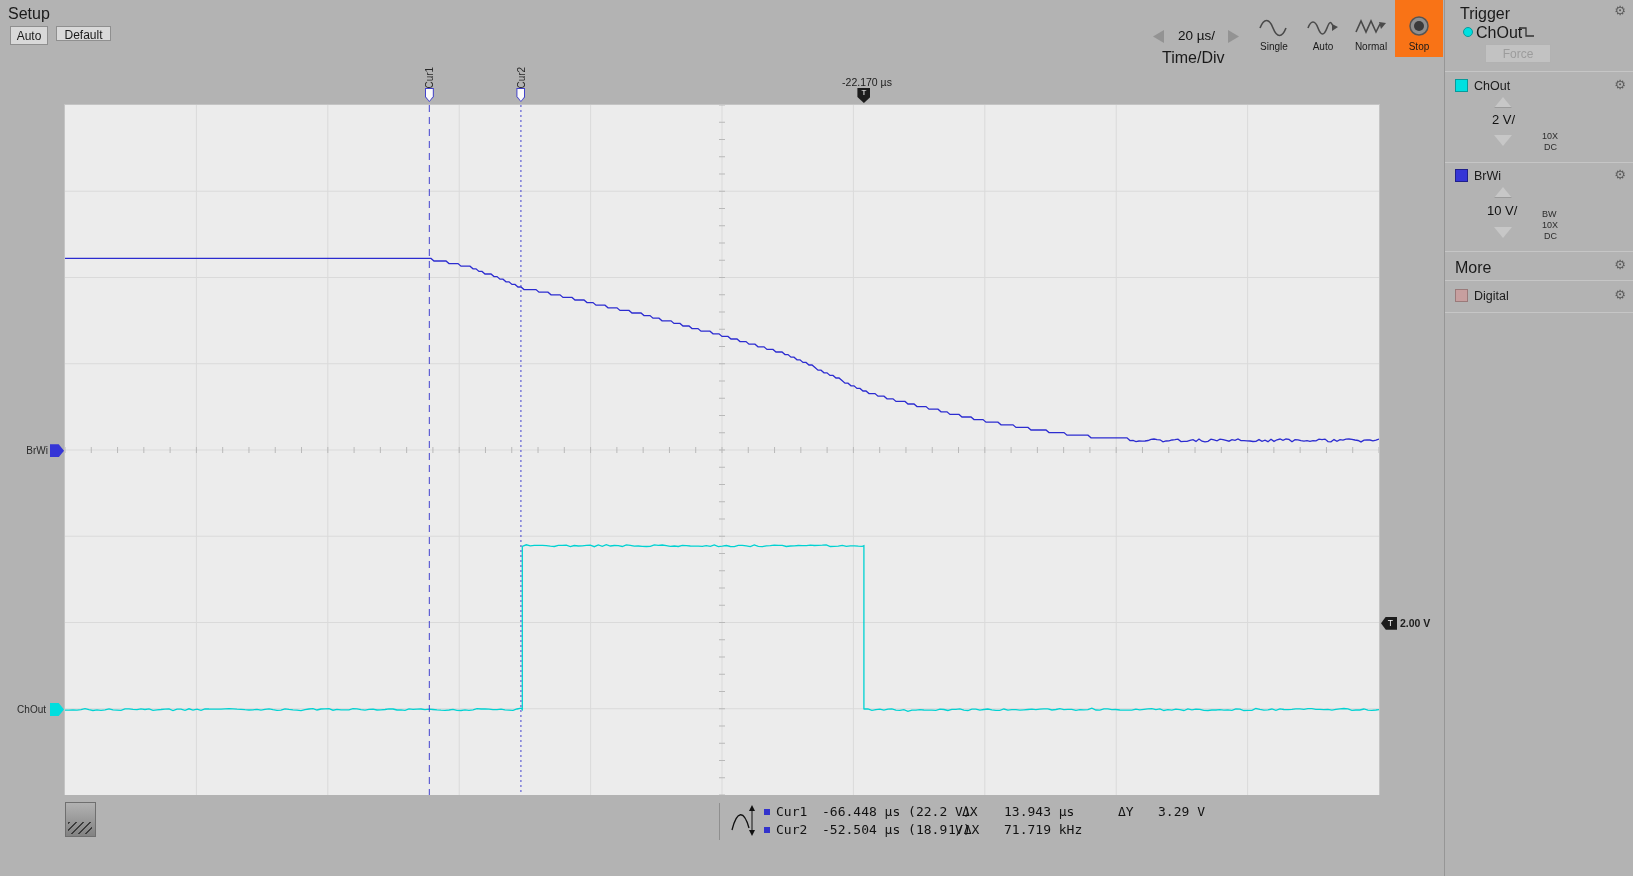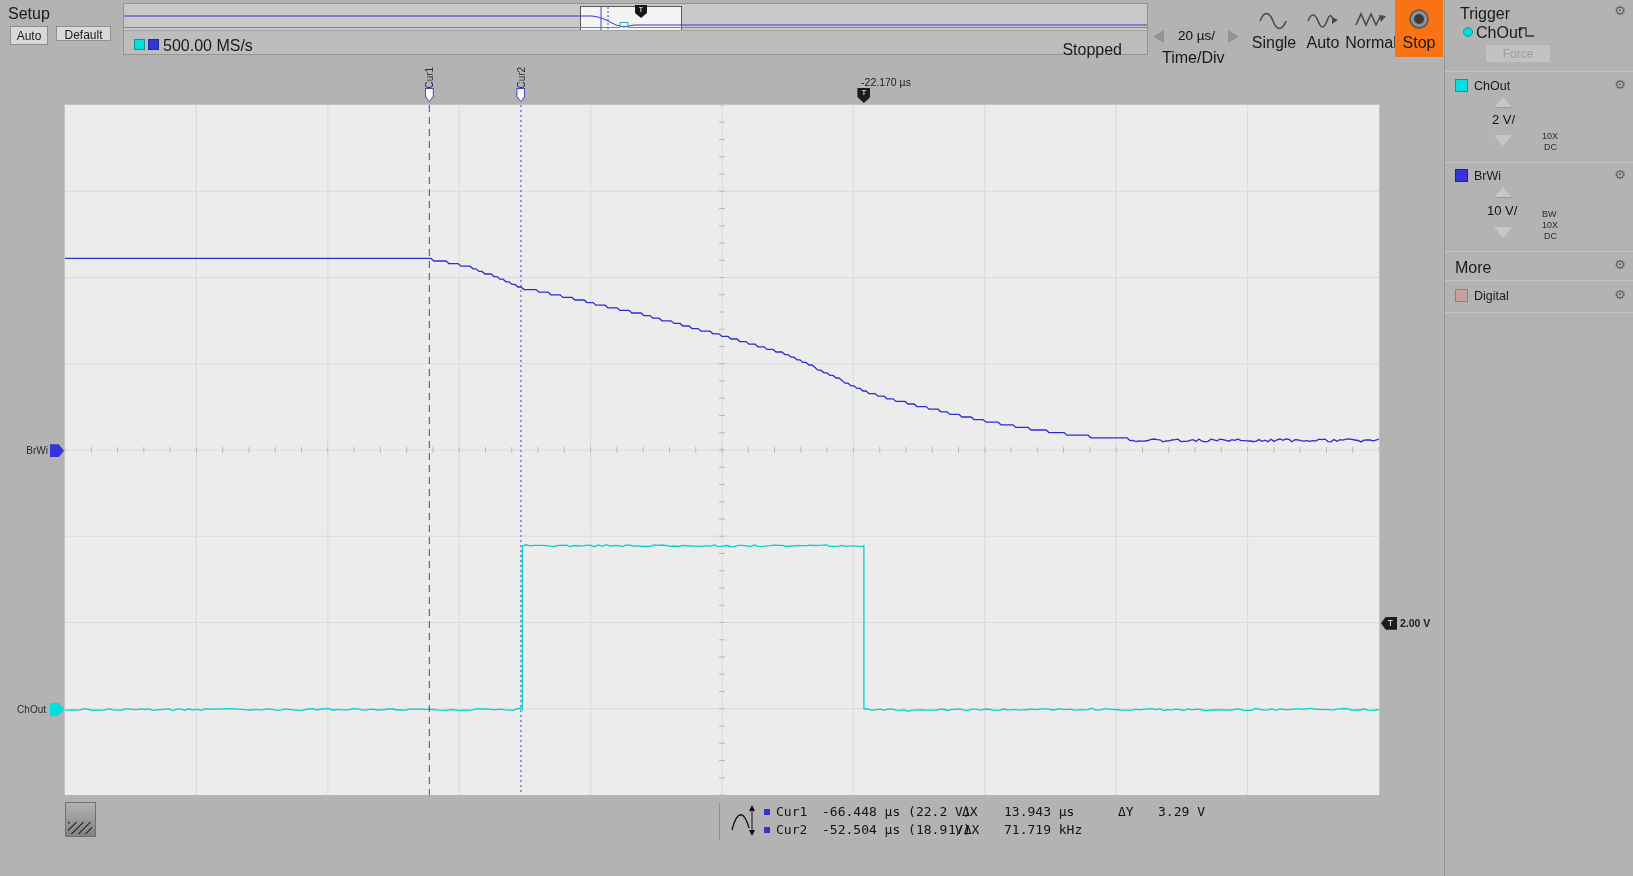--- a/index.html
+++ b/index.html
@@ -15,21 +15,21 @@
   #nav-strip{position:absolute;left:0;right:0;top:26px;bottom:0;background:#bdbdbd;border-top:1px solid #a3a3a3;}
   #zoom-window{position:absolute;left:456px;top:2px;width:100px;height:31px;background:#f4f4f4;border:1px solid #5a5a5a;}
   .swatch{position:absolute;width:9px;height:9px;}
   
   .tri-left{clip-path:polygon(100% 0,100% 100%,0 50%);background:rgba(120,120,120,.55);}
   .tri-right{clip-path:polygon(0 0,100% 50%,0 100%);background:rgba(120,120,120,.55);}
   .tri-up{clip-path:polygon(50% 0,0 100%,100% 100%);background:#c7c7c7;box-shadow:inset 0 -1px 0 #9a9a9a;}
   .tri-down{clip-path:polygon(0 0,100% 0,50% 100%);background:#c7c7c7;}
   .mode-btn{position:absolute;top:0;height:57px;background:transparent;border:none;display:flex;
             flex-direction:column;align-items:center;justify-content:flex-end;padding:0 0 5px 0;gap:3px;
-            font-size:16px;color:#1a1a1a;font-family:"Liberation Sans",sans-serif;cursor:pointer;}
+            font-size:10px;color:#1a1a1a;font-family:"Liberation Sans",sans-serif;cursor:pointer;}
   #stop-btn{background:#f97316;}
   .gear{position:absolute;font-family:"DejaVu Sans",sans-serif;font-size:13px;color:#5d5d5d;cursor:pointer;line-height:13px;}
   #sidebar{position:absolute;left:1444px;top:0;width:189px;height:876px;background:#b3b3b3;border-left:1px solid #969696;box-sizing:border-box;}
   .sep{position:absolute;left:0;right:0;height:1px;background:#c6c6c6;}
   .chan-swatch{position:absolute;width:13px;height:13px;box-sizing:border-box;}
   .badge{position:absolute;font-size:9px;color:#2c2c2c;}
   #plot-area{position:absolute;left:65px;top:105px;width:1314px;height:690px;background:#ececec;box-shadow:0 0 0 1px #c4c4c4;}
   .vlabel{position:absolute;width:26px;height:11px;font-size:10px;color:#2a2a2a;transform:rotate(-90deg);}
   .cursor-flag{position:absolute;width:9px;height:14px;background:#4242cc;
                clip-path:polygon(0 0,100% 0,100% 62%,50% 100%,0 62%);}
@@ -56,37 +56,20 @@
 </style>
 </head>
 <body>
 
 <div id="root">
 
   <span class="abs lbl12" style="left:8px;top:5px;">Setup</span>
   <button class="btn" style="left:10px;top:26px;width:38px;height:19px;">Auto</button>
   <button class="btn" style="left:56px;top:26px;width:55px;height:15px;">Default</button>
 
-  <div id="navigator">
-    <div id="zoom-window"></div>
-    <svg width="1023" height="26" style="position:absolute;left:0;top:0;">
-      <polyline points="0,12 468,12 474,13 480,15 486,18 492,21 500,23 510,21 1023,21" fill="none" stroke="#3535d6" stroke-width="1"></polyline>
-      <polyline points="0,23.5 496,23.5 496,18.5 504,18.5 504,23.5 1023,23.5" fill="none" stroke="#18b8a8" stroke-width="1"></polyline>
-      <line x1="477" y1="3" x2="477" y2="26" stroke="#4646d8" stroke-width="1"></line>
-      <line x1="484" y1="3" x2="484" y2="26" stroke="#4646d8" stroke-width="1" stroke-dasharray="2 2"></line>
-      <polygon points="511,1 523,1 523,9 517,14 511,9" fill="#161616"></polygon>
-      <text x="517" y="8" font-size="7" fill="#ffffff" text-anchor="middle" font-family="Liberation Sans, sans-serif">T</text>
-    </svg>
-    <div id="nav-strip">
-      <span class="swatch" style="left:10px;top:8px;background:#00e0e0;border:1px solid #089a9a;"></span>
-      <span class="swatch" style="left:24px;top:8px;background:#3535d6;border:1px solid #222a9a;"></span>
-      <span class="abs lbl12" style="left:39px;top:6px;">500.00 MS/s</span>
-      <span class="abs lbl12" style="right:25px;top:10px;">Stopped</span>
-    </div>
-  </div>
 
   <span class="abs lbl12" style="left:1162px;top:5px;margin-top:44px;">Time/Div</span>
   <span class="abs tri-left" style="left:1153px;top:30px;width:11px;height:13px;"></span>
   <span class="abs" style="left:1178px;top:28px;font-size:13.5px;color:#111;">20 µs/</span>
   <span class="abs tri-right" style="left:1228px;top:30px;width:11px;height:13px;"></span>
 
   <button class="mode-btn" style="left:1249px;width:50px;">
     <svg width="32" height="20" viewBox="0 0 32 20">
       <path d="M2 10 C6 0,11 0,15 10 S24 20,28 10" fill="none" stroke="#4a4a4a" stroke-width="1.6"></path>
     </svg>
@@ -279,21 +262,21 @@
 
   <span id="cur1-label" class="vlabel" style="left: 416.32px; top: 70px;">Cur1</span>
   <div id="cur1-flag" class="cursor-flag" style="left: 424.82px; top: 88px;">
       <span class="inner"></span>
     </div>
   <span id="cur2-label" class="vlabel" style="left: 507.932px; top: 70px;">Cur2</span>
   <div id="cur2-flag" class="cursor-flag" style="left: 516.432px; top: 88px;">
       <span class="inner"></span>
     </div>
 
-  <span id="trig-time" style="left: 841px; top: 76px;">-22.170 µs</span>
+  <span id="trig-time" style="left: 822px; top: 76px;">-22.170 µs</span>
   <div id="trig-flag" style="left: 857.412px; top: 88px;">T</div>
 
   <div id="level-flag" style="left: 1381px; top: 616.862px;">T</div>
   <span id="level-text" style="left: 1400px; top: 617.362px; font-weight: bold;">2.00 V</span>
 
   <span id="brwi-text" class="gnd-lbl" style="width: 42px; left: 6px; top: 444.862px;">BrWi</span>
   <div id="brwi-ptr" class="gnd-ptr" style="background: rgb(53, 53, 214); left: 50px; top: 444.362px;"></div>
   <span id="chout-text" class="gnd-lbl" style="width: 46px; left: 0px; top: 703.612px;">ChOut</span>
   <div id="chout-ptr" class="gnd-ptr" style="background: rgb(0, 222, 222); left: 50px; top: 703.112px;"></div>
 

